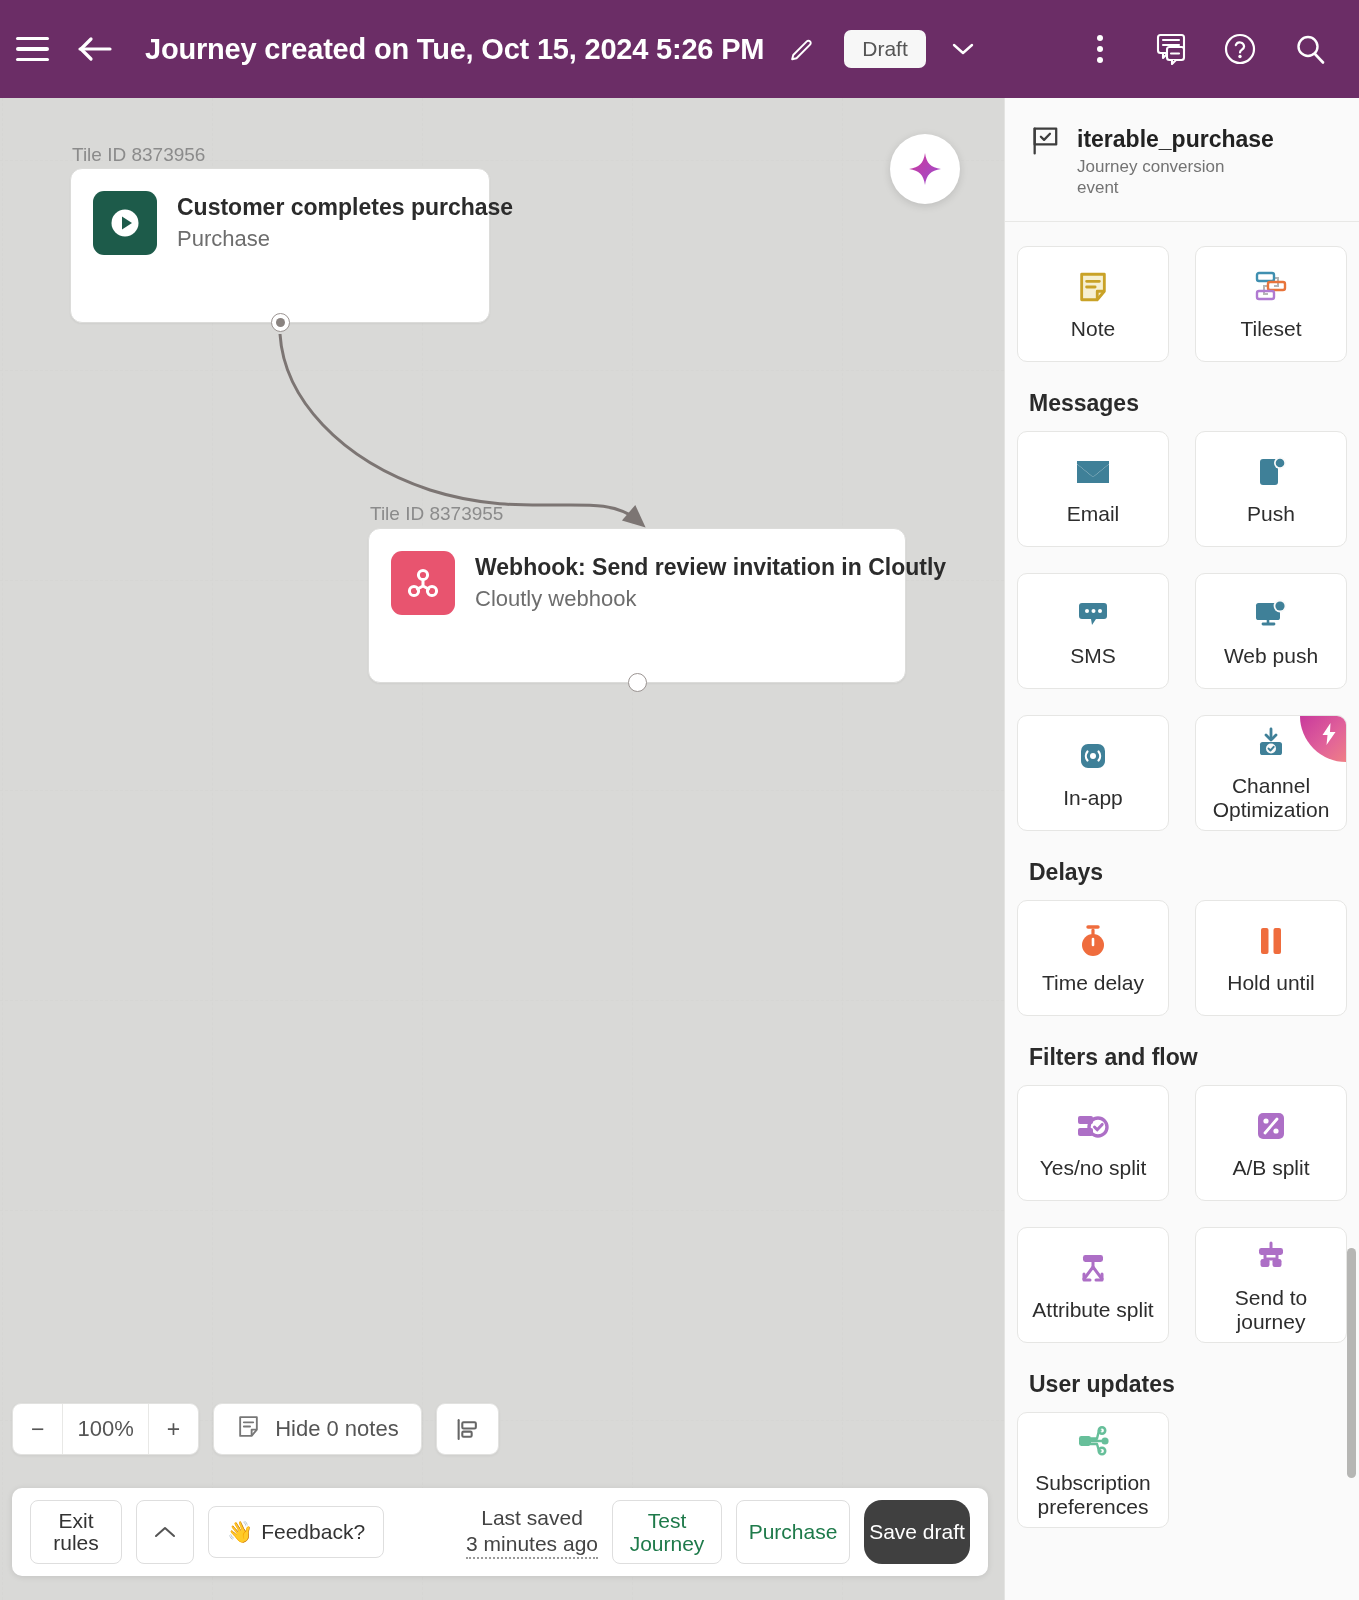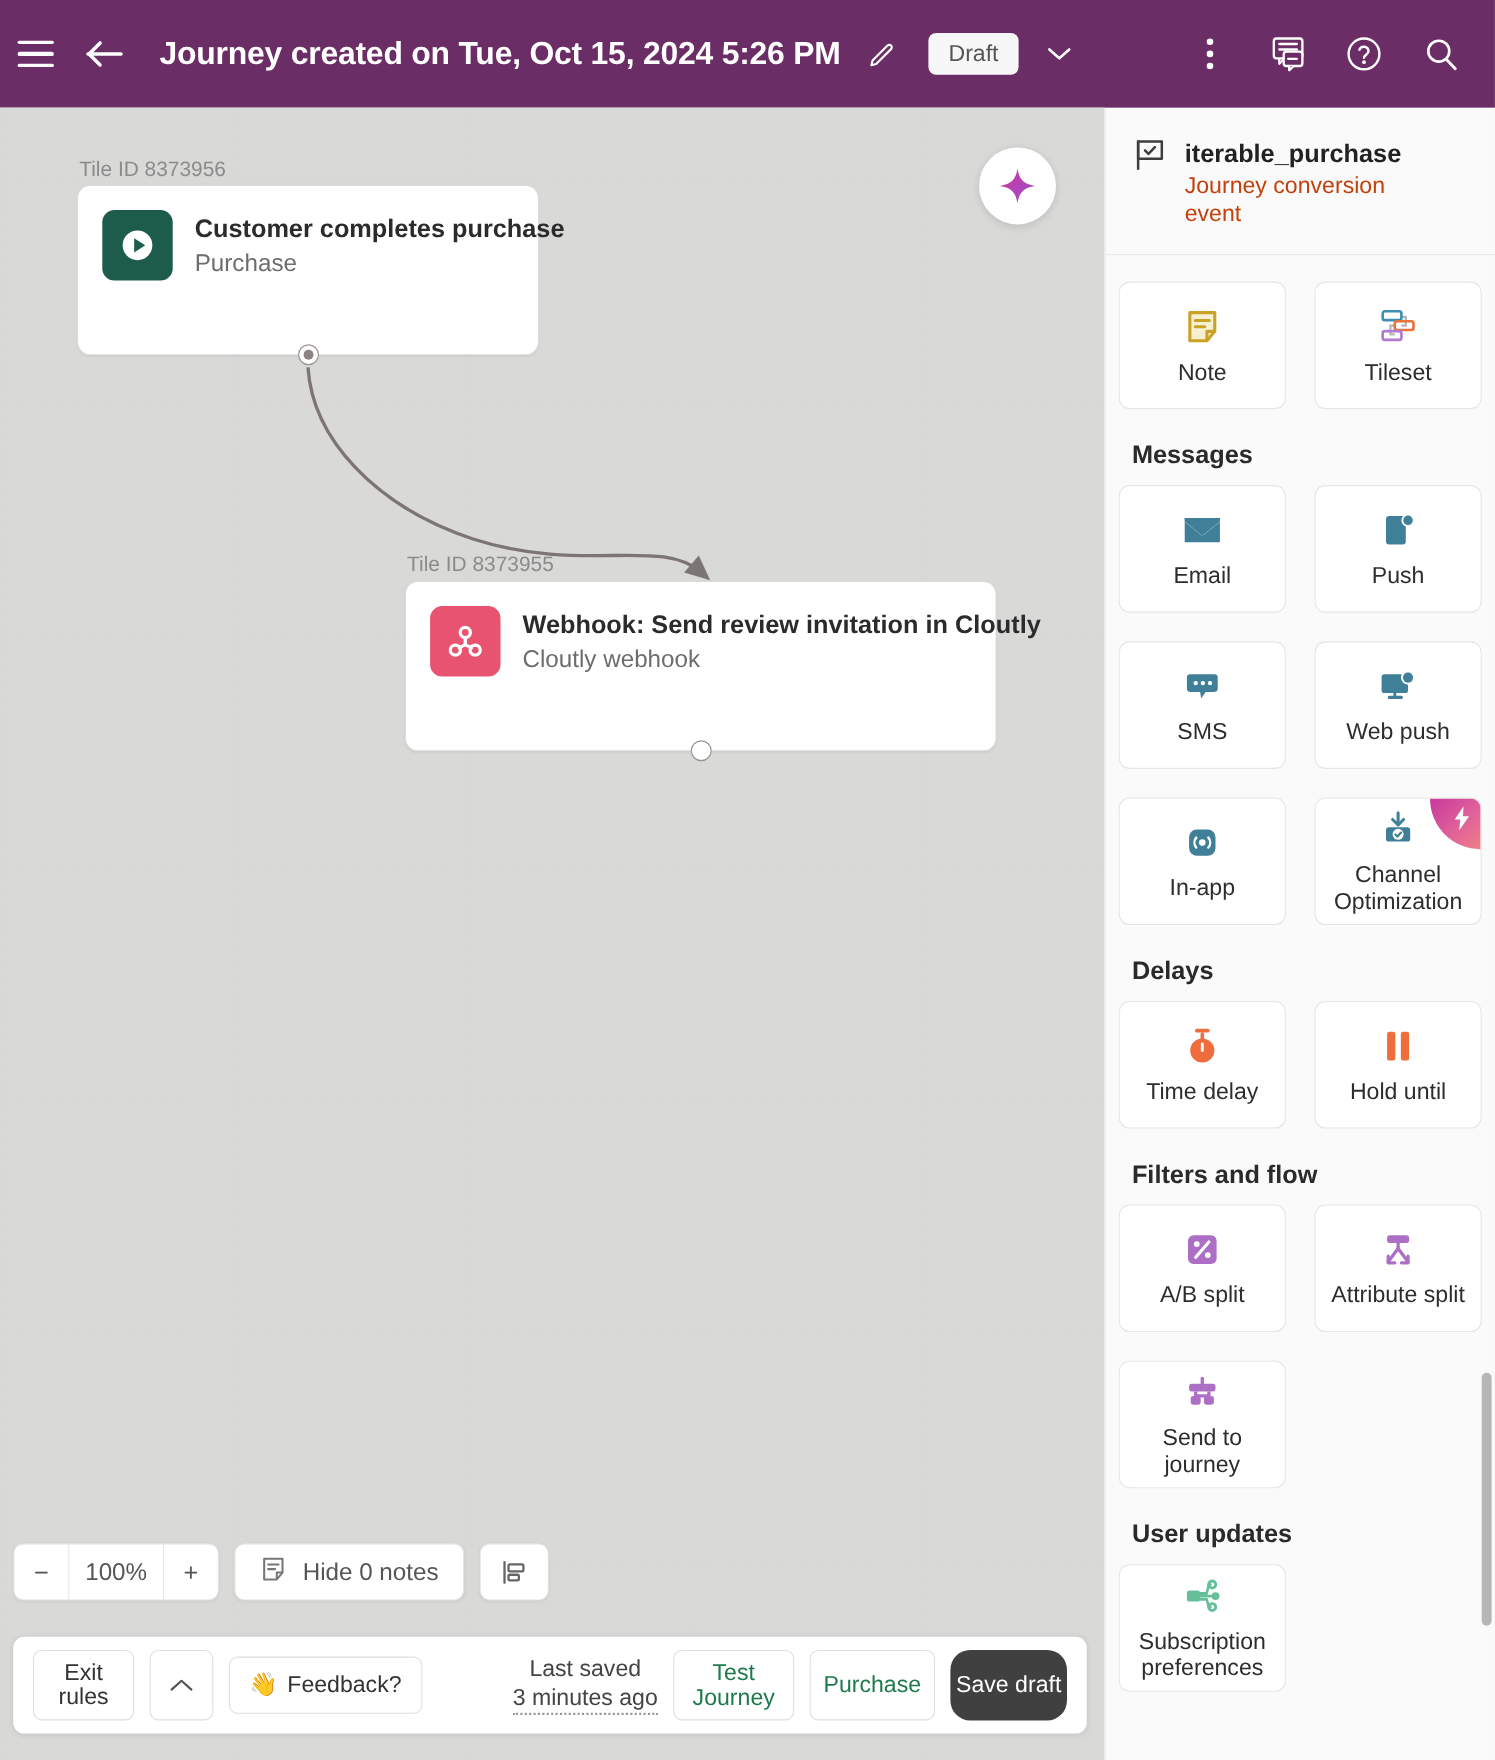--- a/index.html
+++ b/index.html
@@ -141,21 +141,21 @@
   .sidebar {
     position: absolute; right: 0; top: 98px; width: 355px; height: 1502px;
     background: #fafafa; border-left: 1px solid #e4e4e2; overflow: hidden;
   }
   .sb-header {
     display: flex; gap: 14px; padding: 26px 24px 22px 24px;
     border-bottom: 1px solid #e8e8e6; align-items: flex-start;
   }
   .sb-header .h-txt { padding-top: 2px; }
   .sb-name { font-size: 23px; font-weight: bold; color: #222; }
-  .sb-sub { font-size: 21px; color: #c2410c; line-height: 1.25; margin-top: 3px; max-width: 190px; }
+  .sb-sub { font-size: 17px; color: #737373; line-height: 1.25; margin-top: 3px; max-width: 190px; }
 
   .sb-body { padding: 0 12px 40px 12px; }
   .sec-title {
     font-size: 23px; font-weight: bold; color: #2a2a2a;
     margin: 28px 0 14px 12px;
   }
   .grid2 { display: grid; grid-template-columns: 1fr 1fr; gap: 26px; }
   .card {
     position: relative; background: #fff; border: 1px solid #e6e6e4; border-radius: 10px;
     height: 116px; display: flex; flex-direction: column; align-items: center;
@@ -504,20 +504,31 @@
             </svg>
           </div>
           <div class="c-lbl">Hold until</div>
         </div>
       </div>
 
       <div class="sec-title">Filters and flow</div>
       <div class="grid2">
         <div class="card">
           <div class="c-ico">
+            <svg width="36" height="32" viewBox="0 0 36 32">
+              <rect x="3" y="6" width="15" height="8" rx="2" fill="#ad6fc6"></rect>
+              <rect x="3" y="18" width="15" height="8" rx="2" fill="#ad6fc6"></rect>
+              <circle cx="23" cy="17" r="9" fill="none" stroke="#ad6fc6" stroke-width="3.4"></circle>
+              <path d="M19.5 17l2.7 2.8 5-5.4" fill="none" stroke="#ad6fc6" stroke-width="3" stroke-linecap="round" stroke-linejoin="round"></path>
+            </svg>
+          </div>
+          <div class="c-lbl">Yes/no split</div>
+        </div>
+        <div class="card">
+          <div class="c-ico">
             <svg width="32" height="32" viewBox="0 0 32 32">
               <rect x="3" y="3" width="26" height="26" rx="5" fill="#ad6fc6"></rect>
               <circle cx="11" cy="11" r="2.6" fill="#fff"></circle>
               <circle cx="21" cy="21" r="2.6" fill="#fff"></circle>
               <path d="M22 9L10 23" stroke="#fff" stroke-width="2.8" stroke-linecap="round"></path>
             </svg>
           </div>
           <div class="c-lbl">A/B split</div>
         </div>
         <div class="card">

